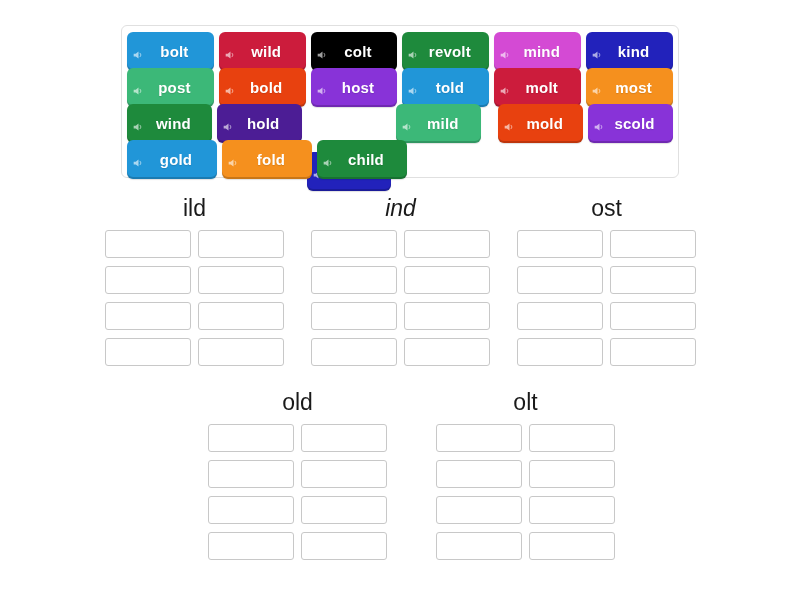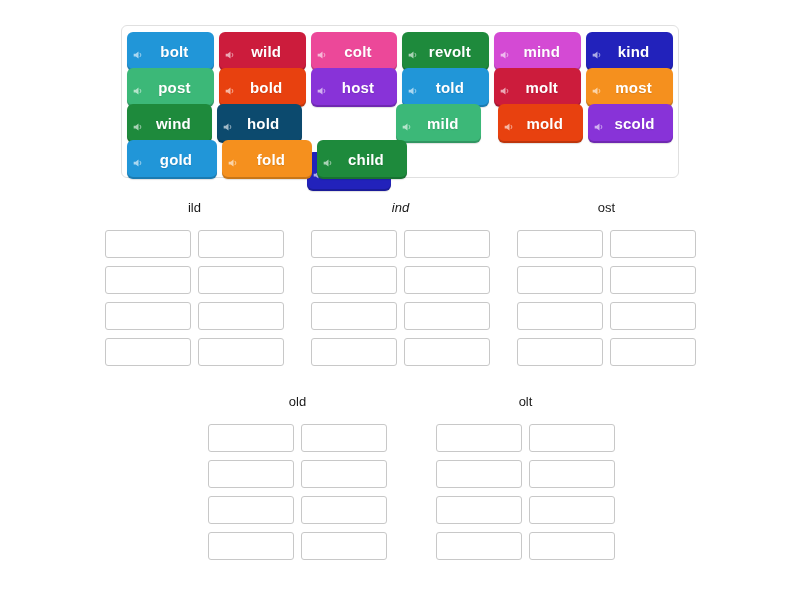--- a/index.html
+++ b/index.html
@@ -59,21 +59,21 @@
   .tile .label { padding: 0 6px 0 14px; }
 
   
   .cat-group {
     position: absolute;
     display: flex;
     flex-direction: column;
     align-items: center;
   }
   .cat-title {
-    font-size: 13px;
+    font-size: 23px;
     color: #1a1a1a;
     font-weight: normal;
     margin-bottom: 12px;
     line-height: 20px;
   }
   .slot-row {
     display: flex;
     gap: 7px;
     margin-bottom: 8px;
   }
@@ -99,21 +99,21 @@
             </svg></span>
           <span class="label">bolt</span>
         </div>
         <div class="tile" style="background: rgb(204, 28, 60); width: 90px;">
           <span class="speaker"><svg viewBox="0 0 16 16" width="11" height="11" aria-hidden="true">
               <path fill="#ffffff" d="M1 6h3l4-3.2v10.4L4 10H1z"></path>
               <path fill="none" stroke="#ffffff" stroke-width="1.3" stroke-linecap="round" d="M10.4 5.4a3.5 3.5 0 0 1 0 5.2"></path>
             </svg></span>
           <span class="label">wild</span>
         </div>
-        <div class="tile" style="background: #ec4899; width: 90px;">
+        <div class="tile" style="background: #000000; width: 90px;">
           <span class="speaker"><svg viewBox="0 0 16 16" width="11" height="11" aria-hidden="true">
               <path fill="#ffffff" d="M1 6h3l4-3.2v10.4L4 10H1z"></path>
               <path fill="none" stroke="#ffffff" stroke-width="1.3" stroke-linecap="round" d="M10.4 5.4a3.5 3.5 0 0 1 0 5.2"></path>
             </svg></span>
           <span class="label">colt</span>
         </div>
         <div class="tile" style="background: rgb(30, 138, 60); width: 90px;">
           <span class="speaker"><svg viewBox="0 0 16 16" width="11" height="11" aria-hidden="true">
               <path fill="#ffffff" d="M1 6h3l4-3.2v10.4L4 10H1z"></path>
               <path fill="none" stroke="#ffffff" stroke-width="1.3" stroke-linecap="round" d="M10.4 5.4a3.5 3.5 0 0 1 0 5.2"></path>
@@ -180,21 +180,21 @@
         </div>
       </div>
       <div class="bank-row">
         <div class="tile" style="background: rgb(30, 138, 60); width: 90px;">
           <span class="speaker"><svg viewBox="0 0 16 16" width="11" height="11" aria-hidden="true">
               <path fill="#ffffff" d="M1 6h3l4-3.2v10.4L4 10H1z"></path>
               <path fill="none" stroke="#ffffff" stroke-width="1.3" stroke-linecap="round" d="M10.4 5.4a3.5 3.5 0 0 1 0 5.2"></path>
             </svg></span>
           <span class="label">wind</span>
         </div>
-        <div class="tile" style="background: #0c4a6e; width: 90px;">
+        <div class="tile" style="background: #4c1d95; width: 90px;">
           <span class="speaker"><svg viewBox="0 0 16 16" width="11" height="11" aria-hidden="true">
               <path fill="#ffffff" d="M1 6h3l4-3.2v10.4L4 10H1z"></path>
               <path fill="none" stroke="#ffffff" stroke-width="1.3" stroke-linecap="round" d="M10.4 5.4a3.5 3.5 0 0 1 0 5.2"></path>
             </svg></span>
           <span class="label">hold</span>
         </div>
         <div class="tile" style="background: rgb(34, 34, 187); width: 90px; margin-top: 48px;">
           <span class="speaker"><svg viewBox="0 0 16 16" width="11" height="11" aria-hidden="true">
               <path fill="#ffffff" d="M1 6h3l4-3.2v10.4L4 10H1z"></path>
               <path fill="none" stroke="#ffffff" stroke-width="1.3" stroke-linecap="round" d="M10.4 5.4a3.5 3.5 0 0 1 0 5.2"></path>

